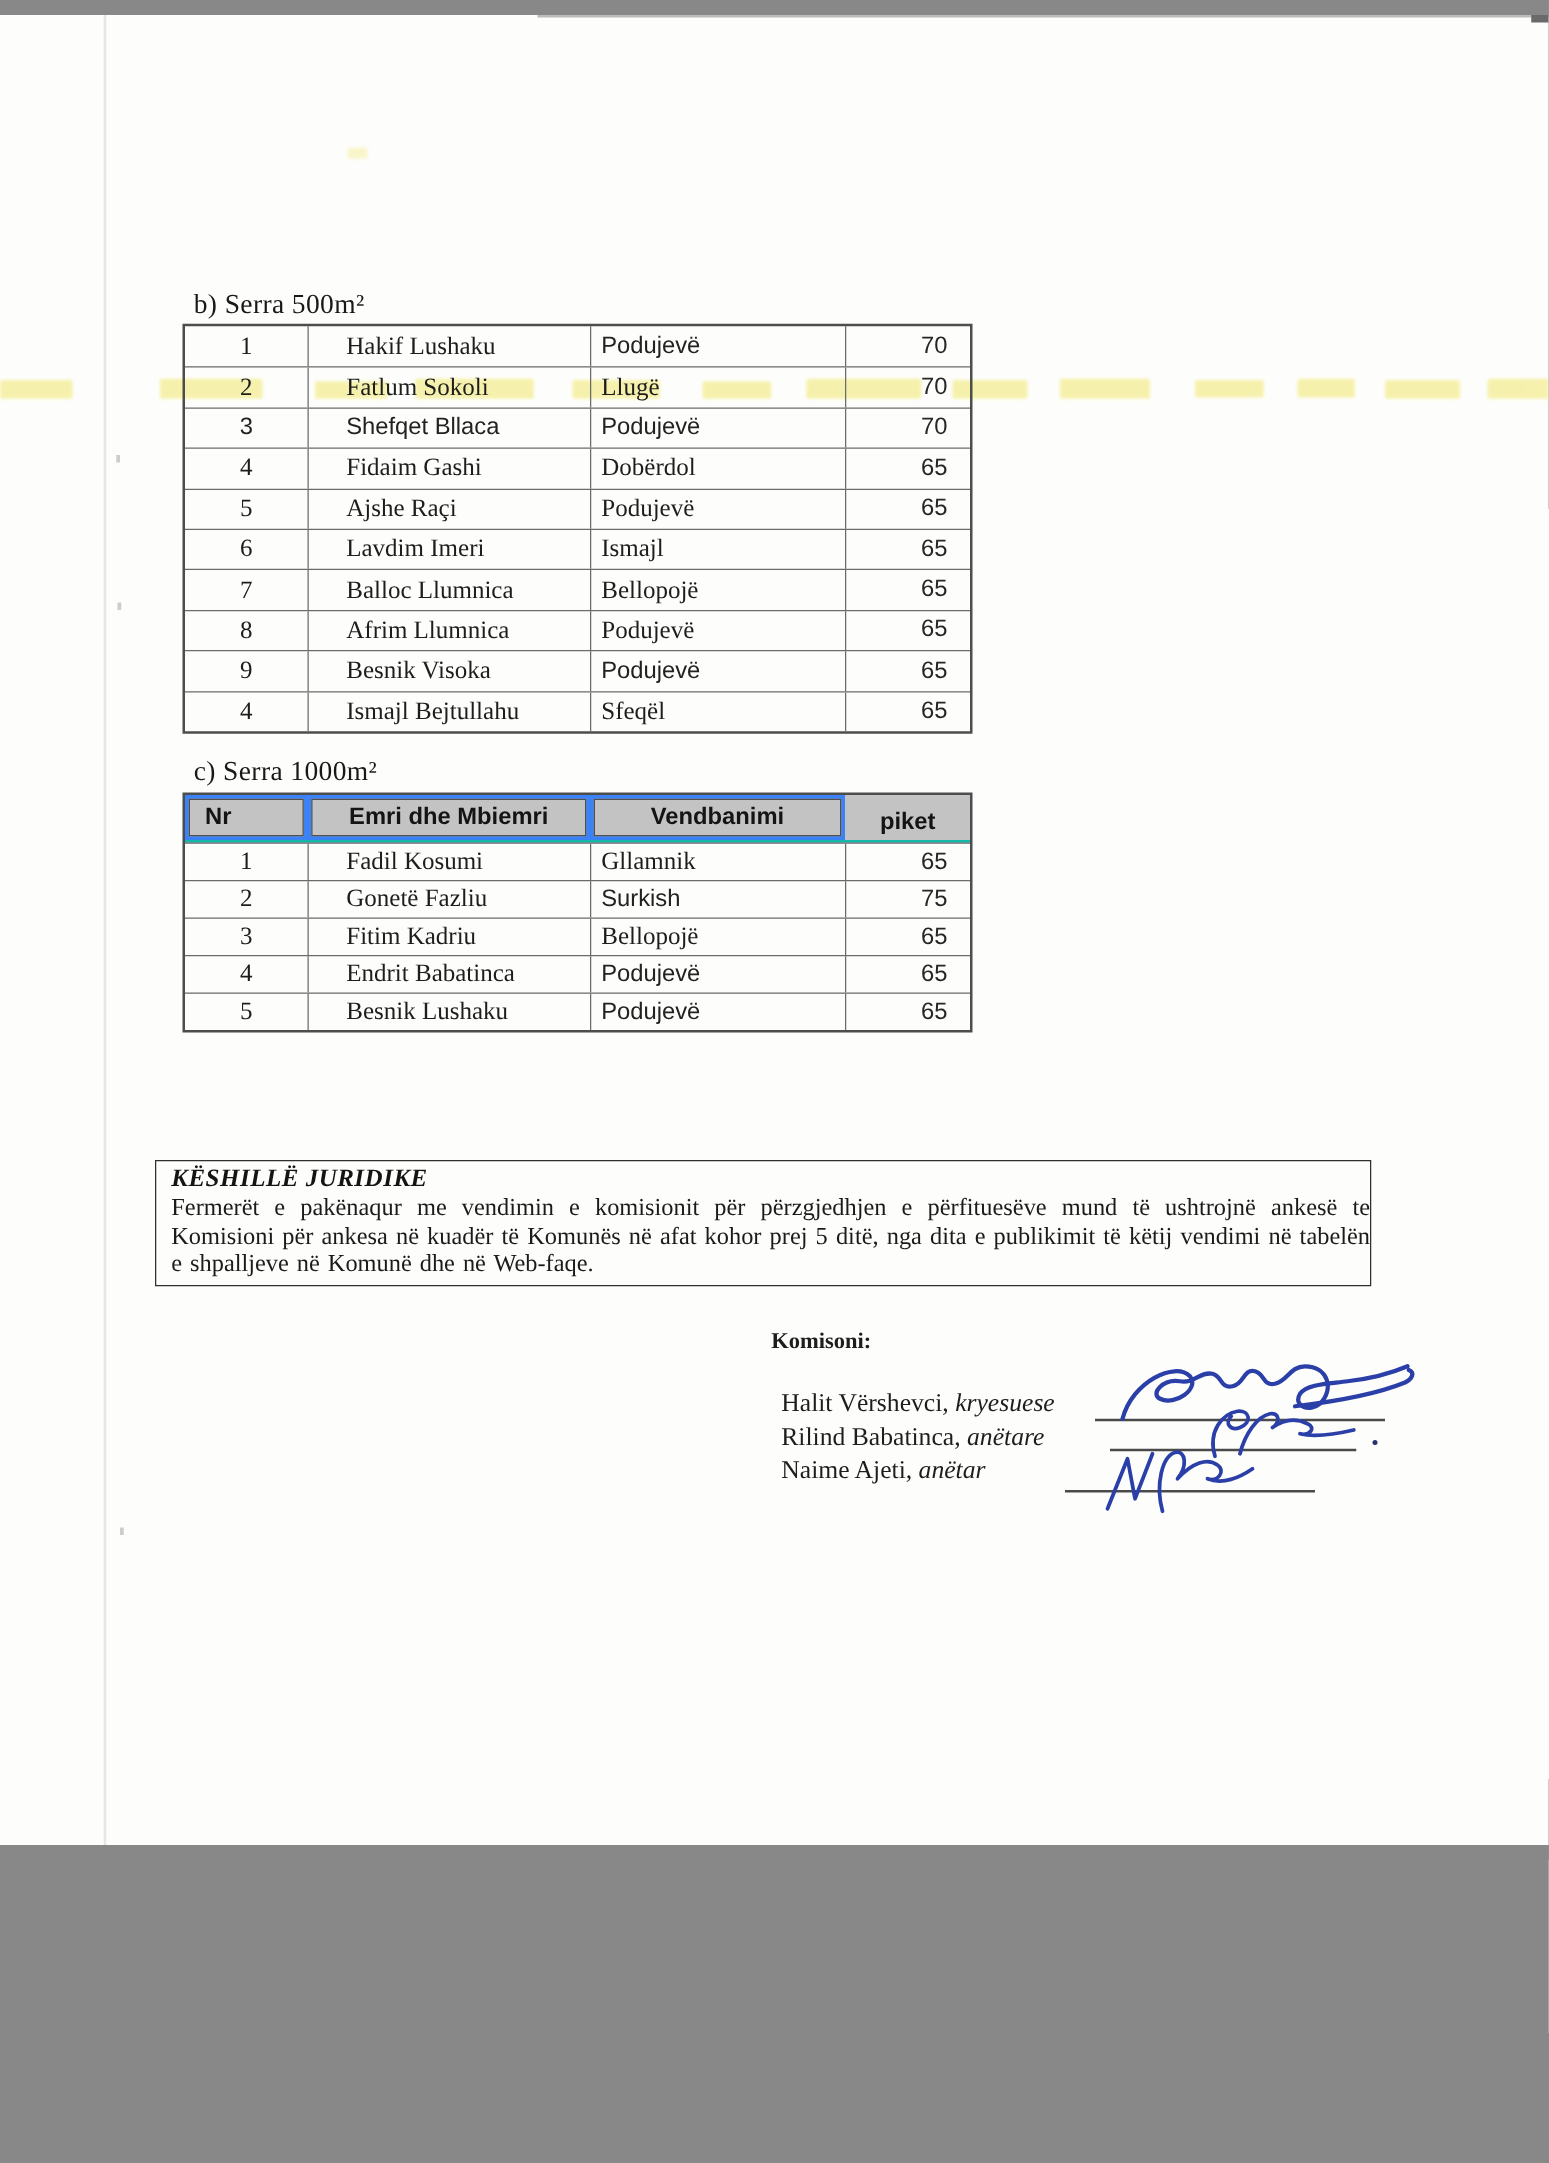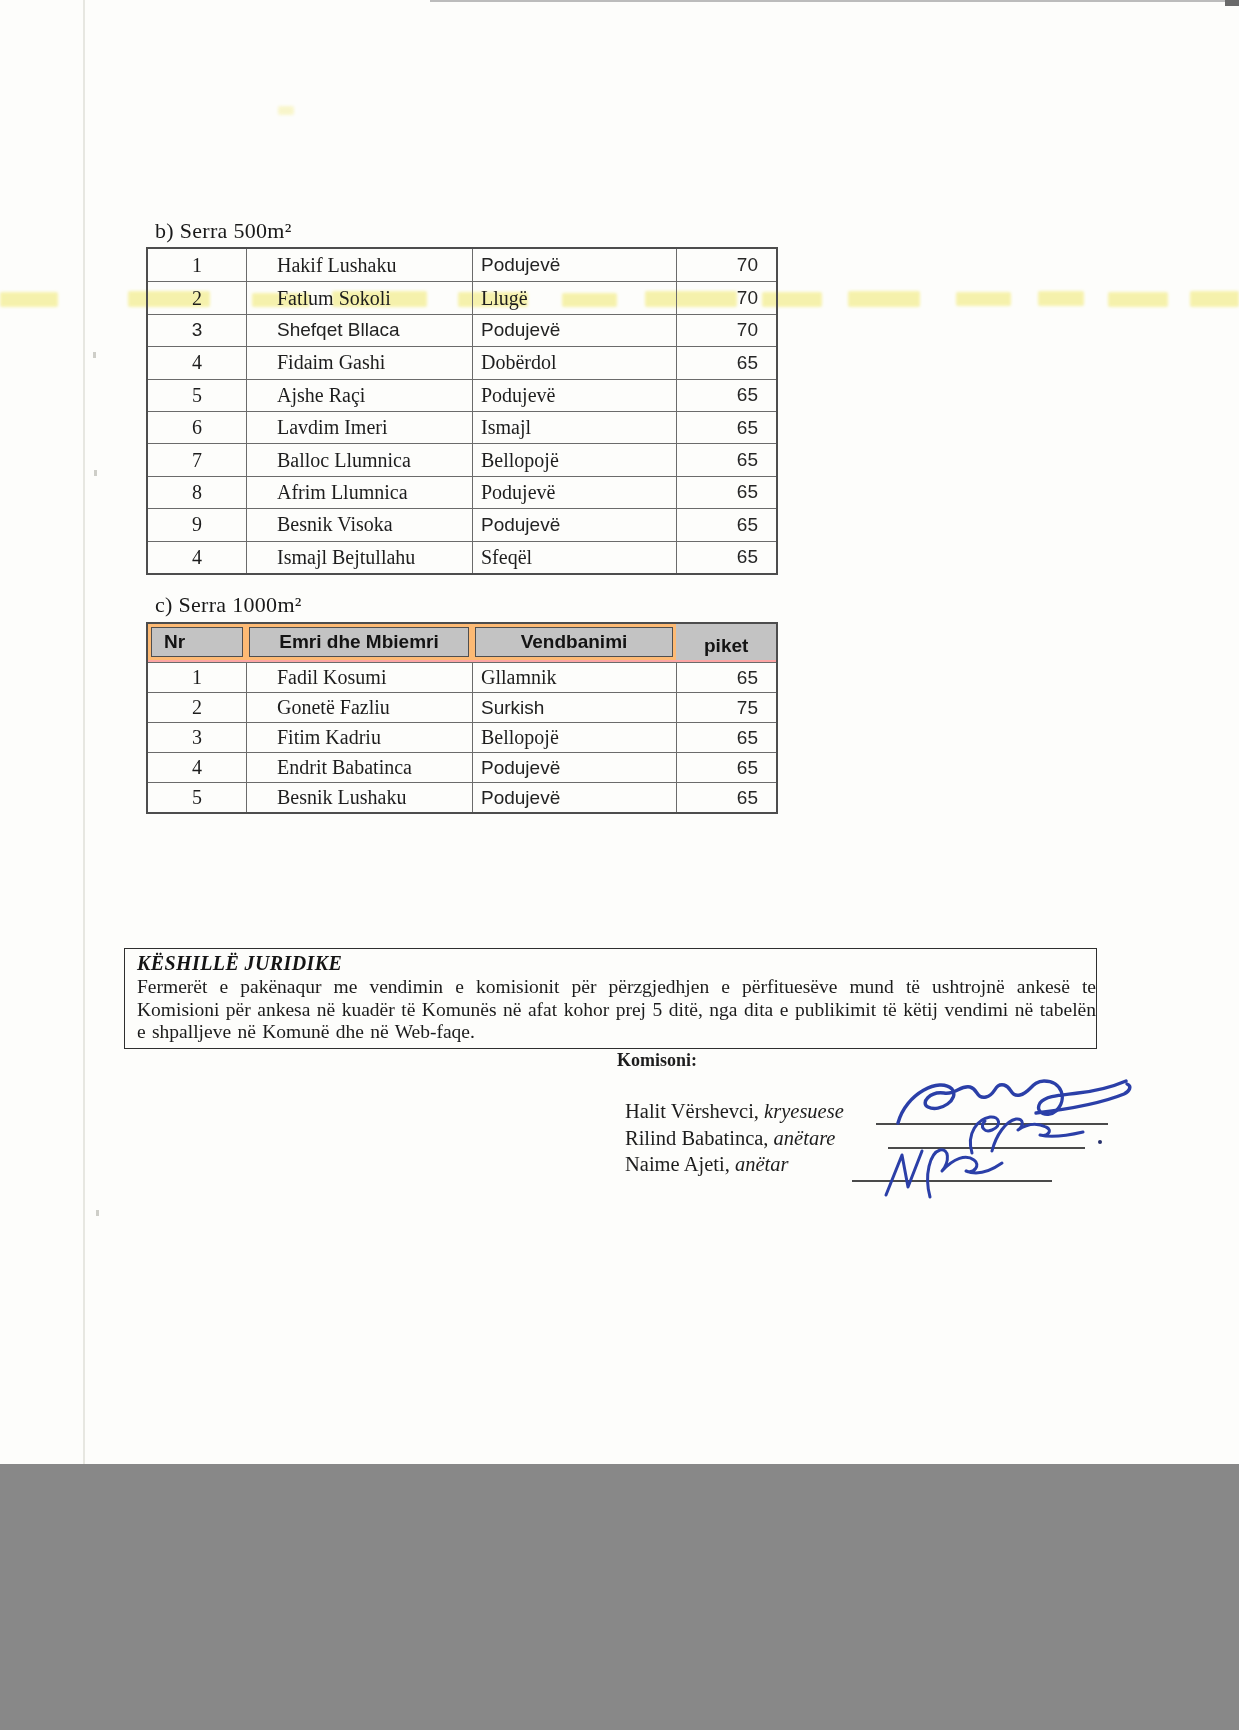--- a/index.html
+++ b/index.html
@@ -1,17 +1,17 @@
 <!DOCTYPE html>
 <html><head>
 <meta charset="utf-8">
 <style>
   html,body{margin:0;padding:0;background:#888;}
   .page{
-    position:relative; width:1239px; height:1464px; margin:0 auto;
+    position:relative; width:1239px; height:1464px; margin:12px auto;
     background:#fdfdfb; overflow:hidden;
     font-family:"Liberation Serif","DejaVu Serif",serif; color:#1d1d1d;
   }
   
   .scanline-v{position:absolute; left:83px; top:0; width:2px; height:1698px; background:#e3e3dc; opacity:.85;}
   .topline{position:absolute; left:430px; top:0; width:809px; height:2px; background:#9a9a9a; opacity:.65;}
   .corner-tr{position:absolute; right:0; top:0; width:14px; height:6px; background:#6a6a6a;}
   .bottom-band{position:absolute; left:0; top:1697px; width:1239px; height:33px; background:#6f6f6f; z-index:5;}
   .bottom-band:before{content:""; position:absolute; left:0; top:-3px; width:100%; height:3px; background:#474747;}
   .bottom-band:after{content:""; position:absolute; left:94px; top:0; width:2px; height:100%; background:#8b8b8b;}
@@ -25,31 +25,31 @@
   .tr:first-child{border-top:none;}
   .td{border-left:1.5px solid #6b6b6b; display:flex; align-items:center; font-size:20px; box-sizing:border-box; overflow:hidden; white-space:nowrap;}
   .td:first-child{border-left:none; justify-content:center;}
   .td.name{padding-left:30px;}
   .td.place{padding-left:8px;}
   .td.pts{justify-content:flex-end; padding-right:18px; font-family:"Liberation Sans","DejaVu Sans",sans-serif; font-size:19px; color:#262626;}
   .sans{font-family:"Liberation Sans","DejaVu Sans",sans-serif; font-size:19px; color:#222;}
   .tbl-b .tr{height:32.4px;}
   .tbl-c .tr{height:30px;}
   
-  .thead{display:grid; grid-template-columns:98px 226px 204px 1fr; height:36px; border-bottom:2px solid #fca5a5; background:#fdba74;}
+  .thead{display:grid; grid-template-columns:98px 226px 204px 1fr; height:36px; border-bottom:2px solid #14b8a6; background:#3b82f6;}
   .hcell{padding:3px; box-sizing:border-box;}
   .hfill{background:#c3c3c3; border:1px solid #4f4f4f; height:100%; box-sizing:border-box;
          display:flex; align-items:center; font-family:"Liberation Sans","DejaVu Sans",sans-serif;
          font-weight:bold; font-size:19px; color:#141414;}
   .hfill.center{justify-content:center;}
   .hfill.left{padding-left:12px;}
   .hcell.piket-cell{padding:0;}
   .hcell.piket-cell .hfill{border:none; align-items:flex-end; padding:0 0 3px 28px;}
   
-  .legal{position:absolute; left:124px; top:948px; width:973px; height:101px; border:1.6px solid #2f2f2f;
+  .legal{position:absolute; left:124px; top:916px; width:973px; height:101px; border:1.6px solid #2f2f2f;
          box-sizing:border-box; padding:3px 0 0 12px; z-index:1;}
   .legal-title{font-weight:bold; font-style:italic; font-size:20px; letter-spacing:.4px; color:#141414;}
   .legal-body{font-size:19.5px; line-height:22.5px; text-align:justify; word-spacing:1.5px; color:#1b1b1b; margin-top:1px;}
   
   .kom-title{position:absolute; left:617px; top:1050px; font-weight:bold; font-size:18px;}
   .member{position:absolute; left:625px; font-size:20.5px; white-space:nowrap;}
   .member .role{font-style:italic;}
   .sig-line{position:absolute; height:1.6px; background:#4a4a4a; z-index:1;}
   .sig-dot{position:absolute; width:4px; height:4px; border-radius:50%; background:#26306b; z-index:3;}
   .sig-svg{position:absolute; left:840px; top:1055px; z-index:3;}

